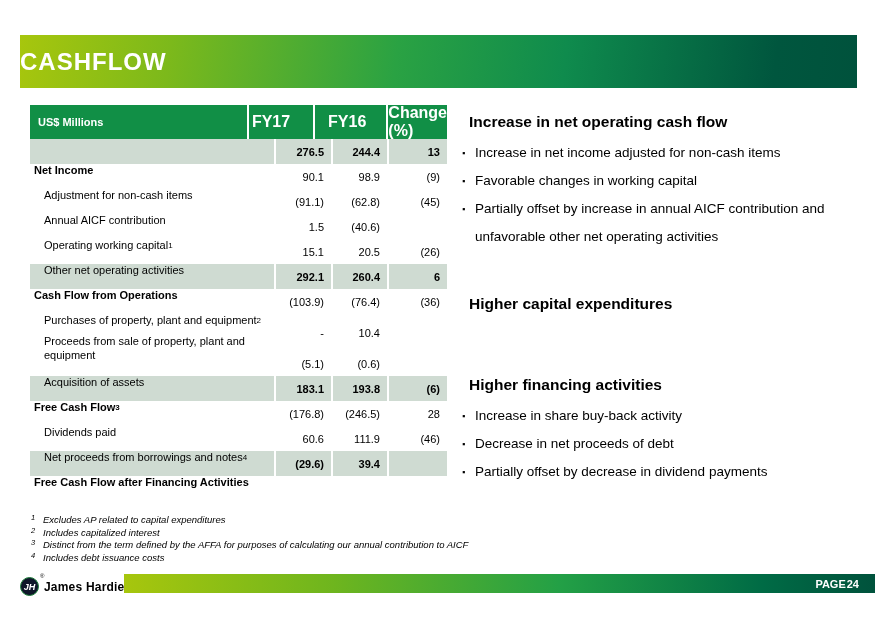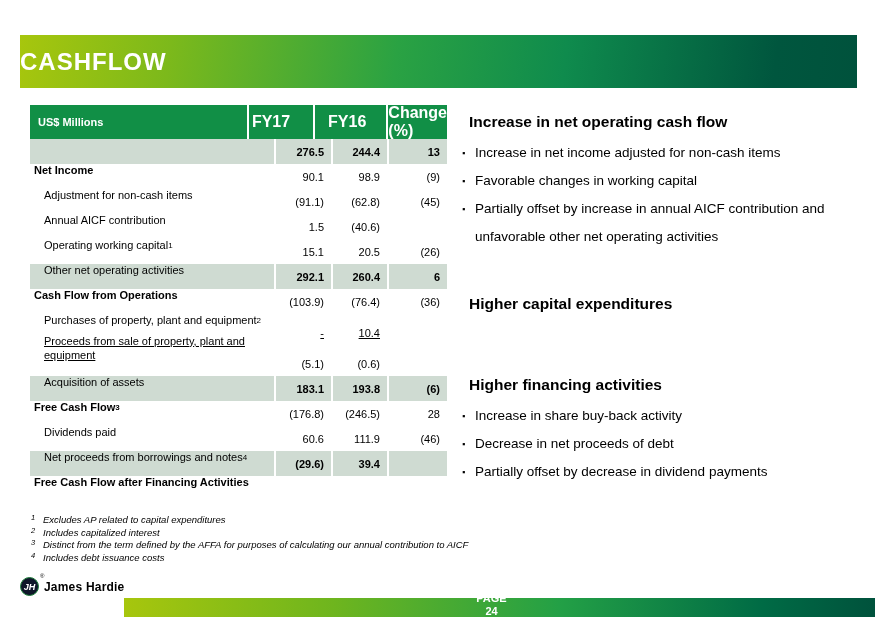--- a/index.html
+++ b/index.html
@@ -21,21 +21,21 @@
   .c1{width:57px;}
   .c2{width:56px;padding-left:13px;}
   .c3{flex:1;}
   .thead{height:34px;background:#118f46;color:#fff;font-weight:bold;gap:20px;}
   .thead .c0{padding-left:8px;}
   .thead .c1,.thead .c2,.thead .c3{justify-content:center;font-size:16px;}
   .num{justify-content:flex-end;padding-right:7px;}
   .lab{padding-left:4px;line-height:1.25;margin-top:32px;}
   .sub{padding-left:14px;}
   .total{background:#cfdbd2;font-weight:bold;}
-  .tall{height:37px;text-decoration:underline;}
+  .tall{height:37px;}
   sup{font-size:8px;line-height:0;}
 
   
   .sec{position:absolute;left:462px;width:414px;}
   .sec-0{top:112px;} .sec-1{top:294px;} .sec-2{top:375px;}
   .sec .head{font-size:15.5px;font-weight:bold;line-height:20px;margin:0 0 7px 7px;}
   .bullet{display:flex;font-size:13.5px;line-height:28px;}
   .bullet .bmark{width:13px;font-size:9px;flex:none;text-align:left;}
   .bullet .btxt{flex:1;}
 
@@ -44,24 +44,24 @@
              font-size:9.5px;font-style:italic;line-height:12.5px;}
   .fn{display:flex;}
   .fn .fnn{width:12px;flex:none;font-size:7.5px;position:relative;top:-2px;}
 
   
   .logo-circle{position:absolute;left:20px;top:577px;width:19px;height:19px;border-radius:50%;
                background:#0f172a;color:#fff;font-size:9px;font-style:italic;font-weight:bold;
                display:flex;align-items:center;justify-content:center;border:1px solid #1d7d3a;box-sizing:border-box;}
   .reg{position:absolute;left:40px;top:573px;font-size:6px;}
   .brand{position:absolute;left:44px;top:580px;font-size:12px;font-weight:bold;letter-spacing:0.2px;}
-  .footer-bar{position:absolute;left:124px;top:598px;width:751px;height:19px;box-sizing:border-box;
+  .footer-bar{position:absolute;left:124px;top:574px;width:751px;height:19px;box-sizing:border-box;
               background:linear-gradient(to right,#a7c60d 0%,#6eb51e 28%,#23a046 58%,#006b45 85%,#00523c 100%);
               display:flex;align-items:center;justify-content:flex-end;gap:1px;
-              color:#fff;font-size:11px;font-weight:bold;padding-right:16px;flex-direction:column;}
+              color:#fff;font-size:11px;font-weight:bold;padding-right:16px;}
 </style>
 </head>
 <body>
 
 <div class="slide">
 
   <div class="banner">
     <span class="ttl">CASHFLOW</span>
   </div>
 

